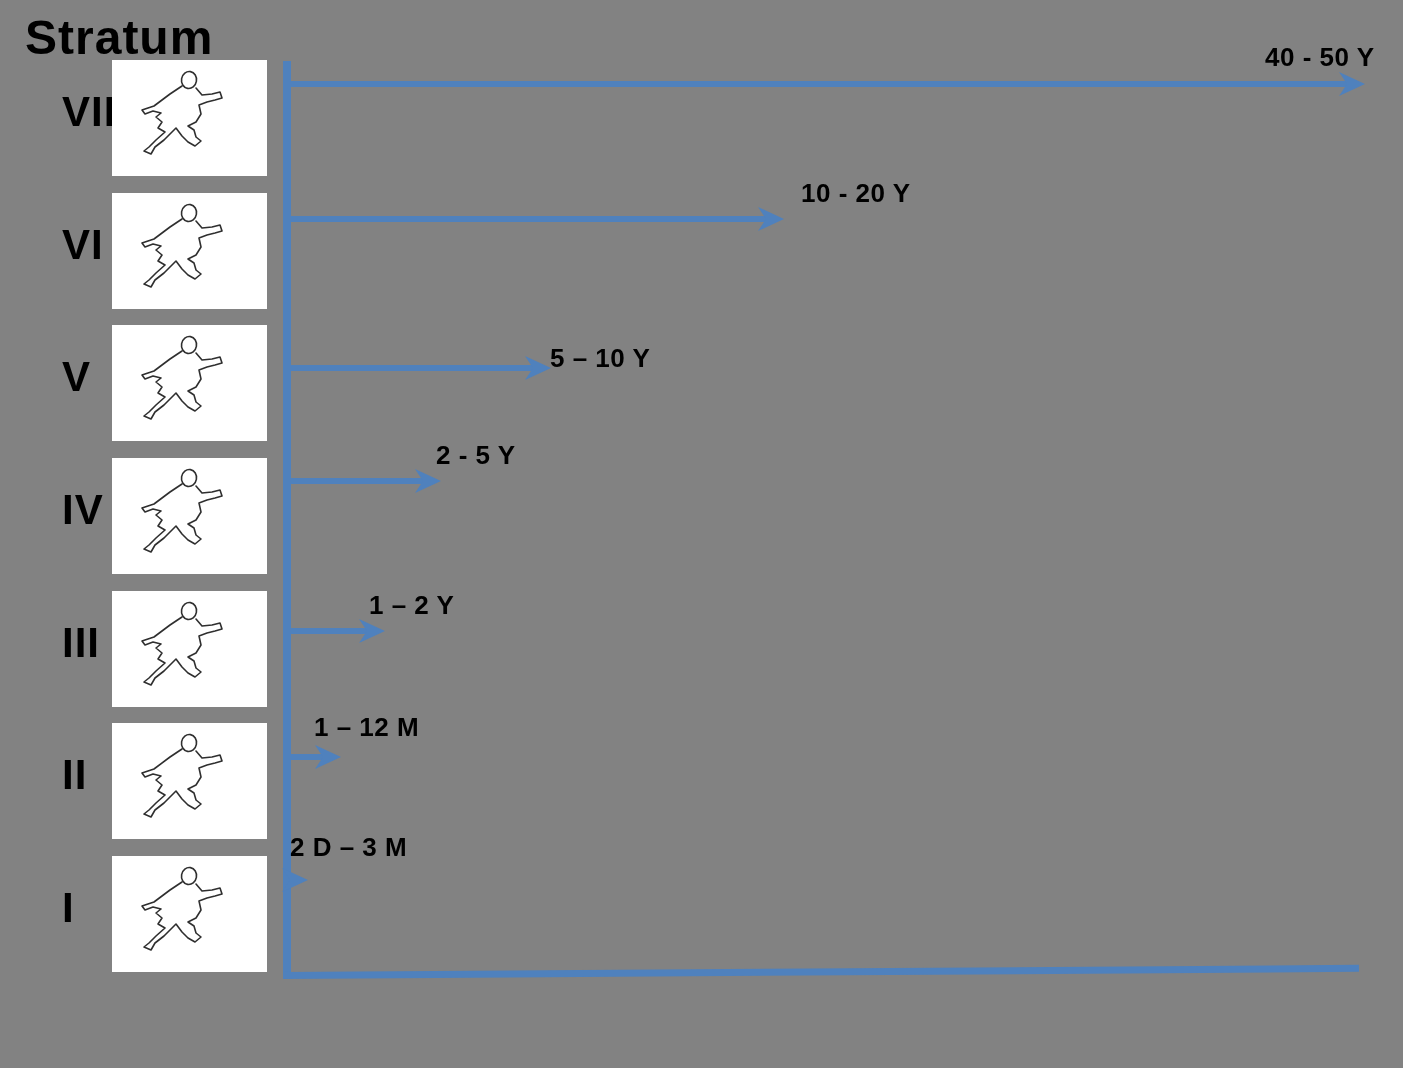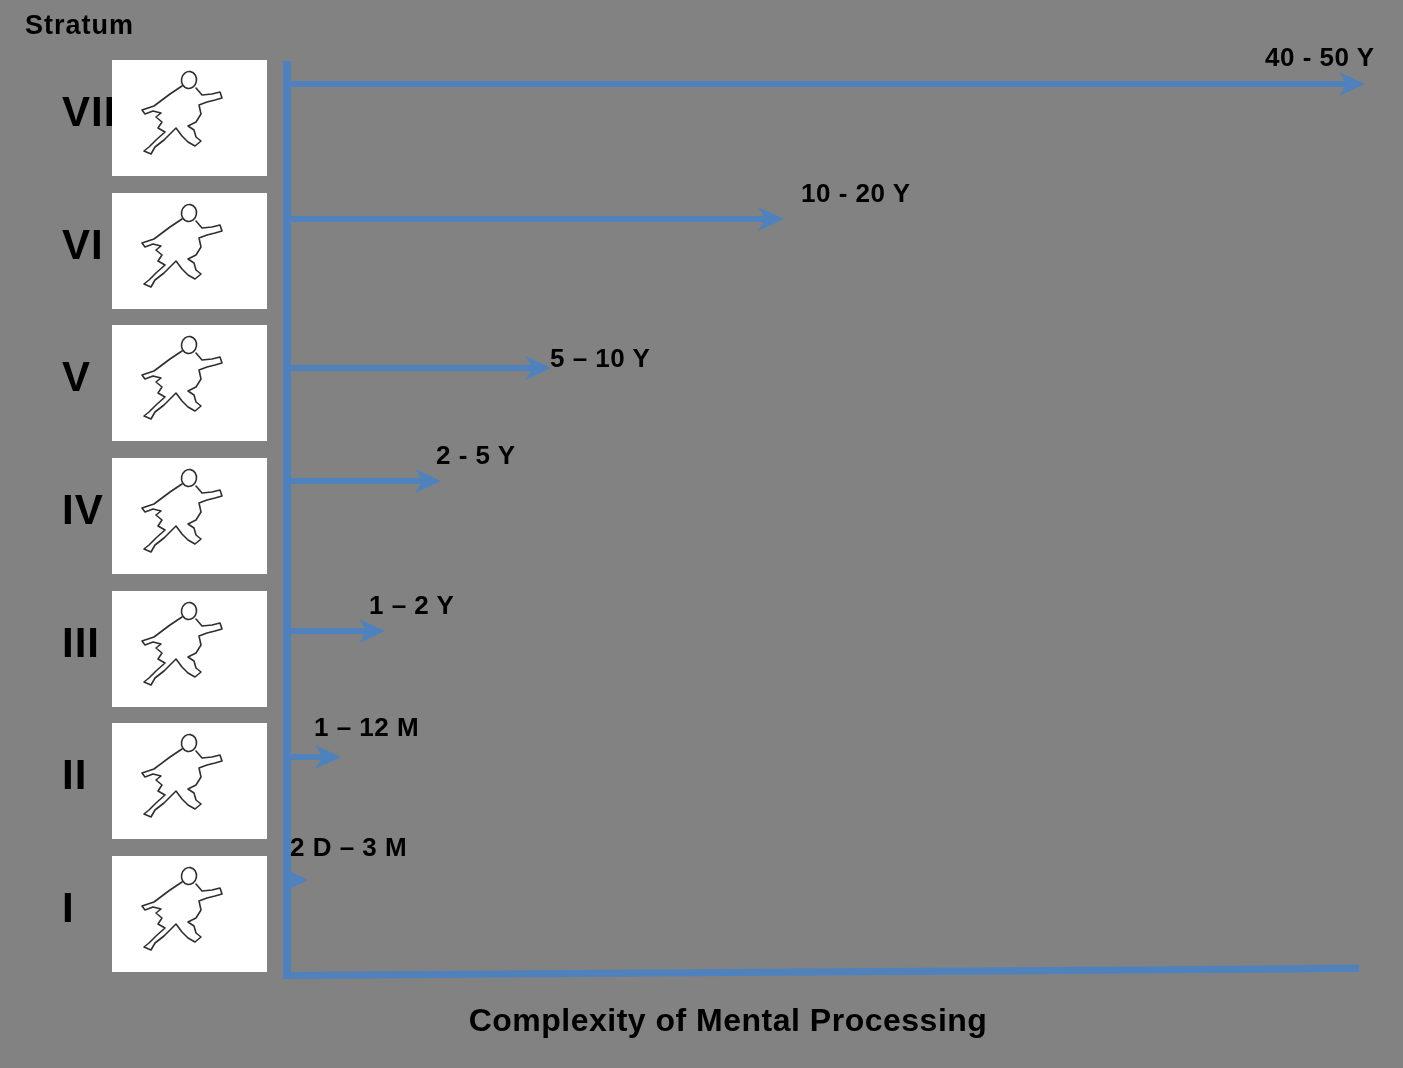--- a/index.html
+++ b/index.html
@@ -6,21 +6,21 @@
   .canvas{
     position:relative;
     width:1403px;height:1068px;
     background:#828282;
     overflow:hidden;
     font-family:"Liberation Sans", sans-serif;
     color:#000;
   }
   .diagram-title{
     position:absolute;left:25px;top:10px;
-    font-size:27px;font-weight:bold;letter-spacing:1px;
+    font-size:48px;font-weight:bold;letter-spacing:1px;
   }
   .y-axis{
     position:absolute;left:283px;top:61px;
     width:8px;height:918px;
     background:#4F81BD;
   }
   .x-axis{
     position:absolute;left:283px;top:972px;
     width:1076px;height:7px;
     background:#4F81BD;
@@ -65,21 +65,20 @@
 </style>
 </head>
 <body>
 
 <div class="canvas">
 
   <div class="diagram-title">Stratum</div>
 
   <div class="y-axis"></div>
   <div class="x-axis"></div>
-  <div class="x-axis-title">Complexity of Mental Processing</div>
 
   <div class="stratum-row s0">
     <div class="numeral">VII</div>
     <div class="figure-box">
       <svg viewBox="0 0 155 116" fill="none" stroke="#2f2f2f" stroke-width="1.6" stroke-linejoin="round" stroke-linecap="round">
         <ellipse cx="77" cy="20" rx="7.5" ry="8.5" transform="rotate(10 77 20)"></ellipse>
         <path d="M70 26 L58 34 L42 46 L36 48 l-6 2 l3 4 l8 -3 L49 53 L44 57 L50 62 L46 68 L53 72 L44 80 L37 87 l-5 4 l7 3 l4 -7 L52 80 L60 72 L64 68 L70 76 L76 82 l7 4 l6 -5 l-5 -4 L82 70 L76 66 L84 62 L89 54 L87 45 L95 42 L103 40 l7 -2 l-2 -6 l-8 2 L90 35 L84 28"></path>
       </svg>
     </div>
     <div class="arrow">

